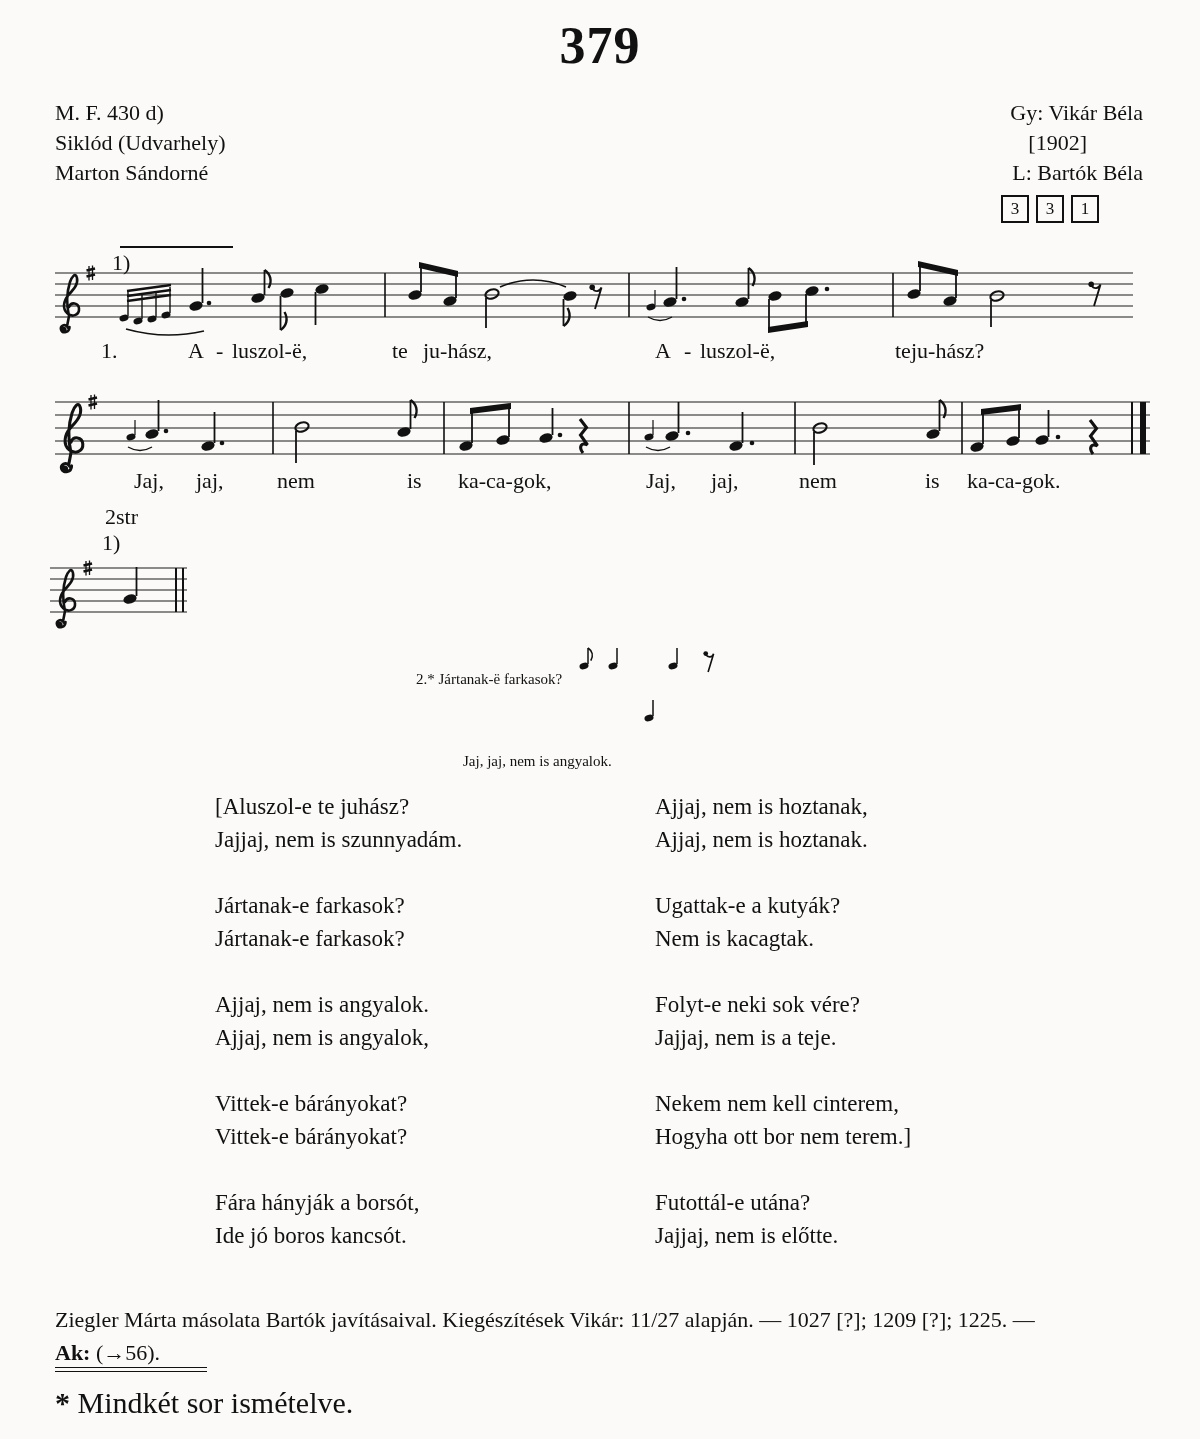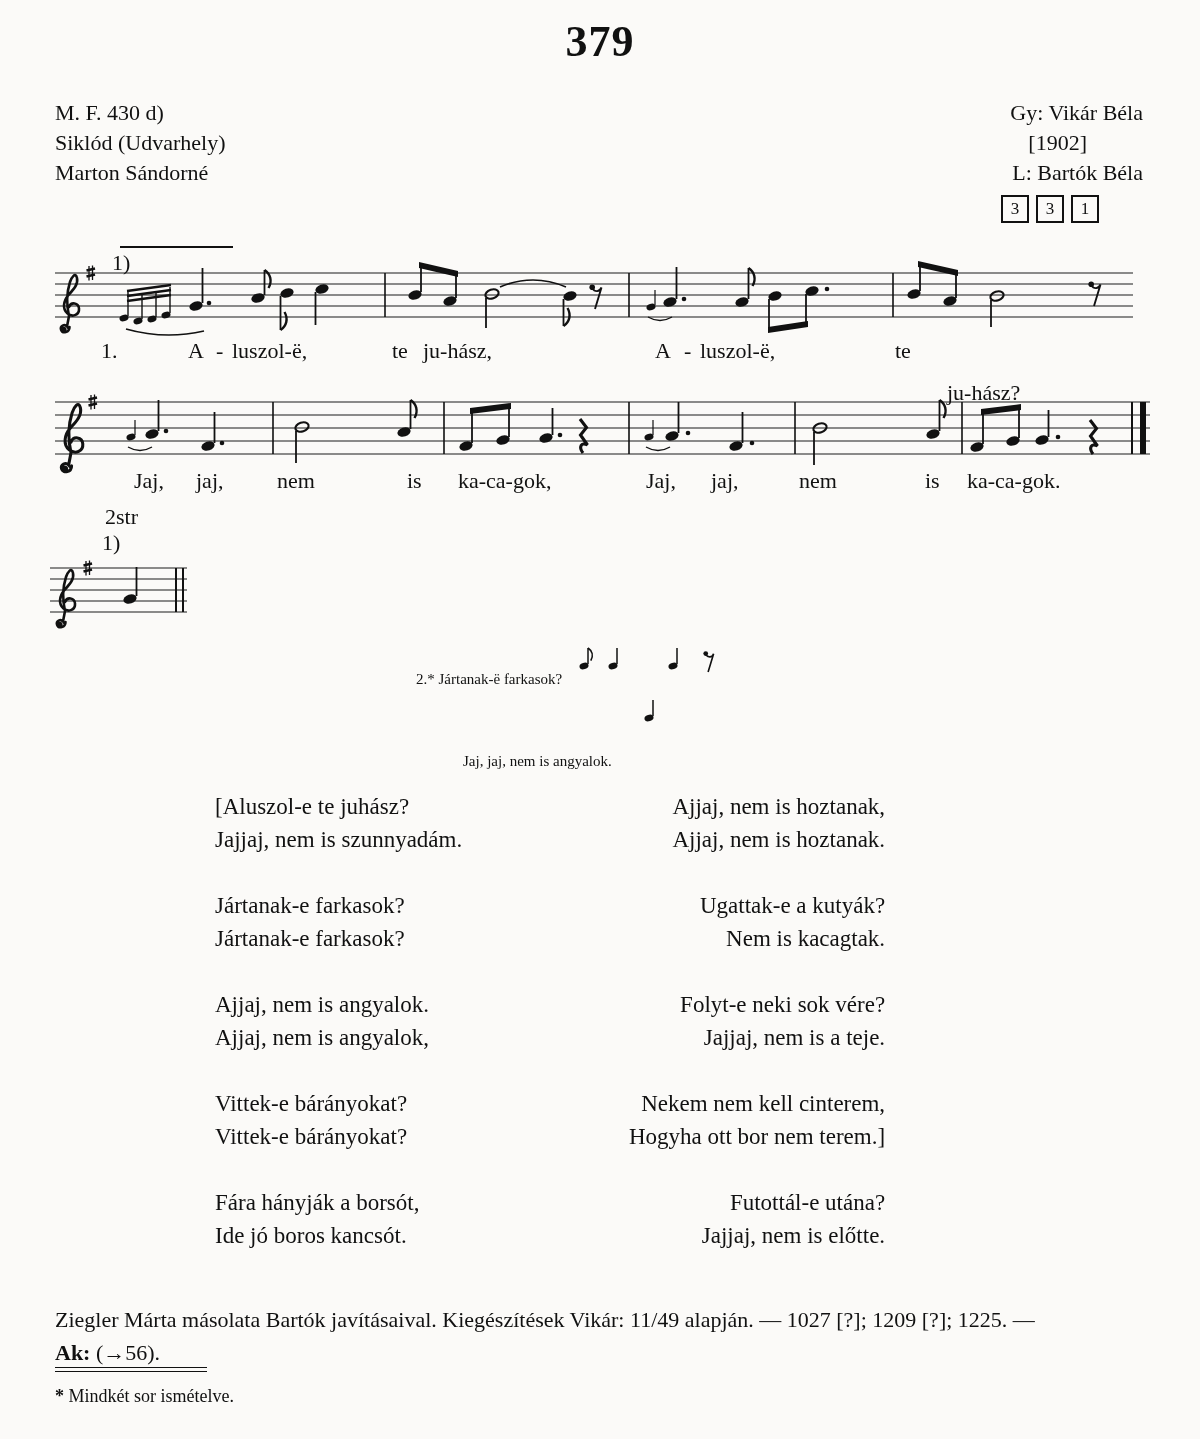--- a/index.html
+++ b/index.html
@@ -3,39 +3,39 @@
 <meta charset="utf-8">
 <style>
   html,body{margin:0;padding:0;background:#e8e8e8;}
   .page{
     position:relative;width:1200px;height:1439px;margin:0 auto;
     background:#fbfaf8;color:#111;
     font-family:"Liberation Serif","DejaVu Serif",serif;
     overflow:hidden;
   }
   .abs{position:absolute;white-space:nowrap;}
-  .page-number{top:16px;left:0;width:1200px;text-align:center;font-size:44px;font-weight:bold;letter-spacing:1px;}
+  .page-number{top:16px;left:0;width:1200px;text-align:center;font-size:52px;font-weight:bold;letter-spacing:1px;}
   .hdr{font-size:22px;line-height:30px;}
   .hdr-left{top:98px;left:55px;}
   .hdr-right{top:98px;right:57px;text-align:right;}
   .hdr-year{padding-right:56px;}
   .boxrow{margin-top:4px;padding-right:44px;}
   .numbox{display:inline-block;min-width:20px;height:24px;line-height:24px;text-align:center;
     border:2px solid #111;font-size:17px;margin-left:7px;padding:0 2px;}
   .notation{position:absolute;top:0;left:0;}
   .lyr{font-size:22px;}
   .small-label{font-size:22px;}
   .strophe2{font-size:15px;}
   .verse-col{position:absolute;top:790px;font-size:23px;}
   .verse-col .stanza{margin-bottom:33px;}
   .verse-col .stanza div{line-height:33px;white-space:nowrap;}
   .notes-para{top:1303px;left:55px;font-size:22px;line-height:33px;width:1110px;white-space:normal;}
   .notes-para b{font-weight:bold;}
   .foot-rule{top:1367px;left:55px;width:152px;height:3px;border-top:1.5px solid #111;border-bottom:1px solid #111;}
-  .footnote{top:1386px;left:55px;font-size:18px;}
+  .footnote{top:1386px;left:55px;font-size:30px;}
   .footnote .star{font-weight:bold;}
 </style>
 </head>
 <body>
 
 <div class="page">
 
   <div class="abs page-number">379</div>
 
   <div class="abs hdr hdr-left">
@@ -277,21 +277,21 @@
     <span class="abs lyr" style="left:101px;top:338px;">1.</span>
     <span class="abs lyr" style="left:188px;top:338px;">A</span>
     <span class="abs lyr" style="left:216px;top:338px;">-</span>
     <span class="abs lyr" style="left:232px;top:338px;">luszol-ë,</span>
     <span class="abs lyr" style="left:392px;top:338px;">te</span>
     <span class="abs lyr" style="left:423px;top:338px;">ju-hász,</span>
     <span class="abs lyr" style="left:655px;top:338px;">A</span>
     <span class="abs lyr" style="left:684px;top:338px;">-</span>
     <span class="abs lyr" style="left:700px;top:338px;">luszol-ë,</span>
     <span class="abs lyr" style="left:895px;top:338px;">te</span>
-    <span class="abs lyr" style="left:947px;top:338px;margin-top:42px;">ju-hász?</span>
+    <span class="abs lyr" style="left:911px;top:338px;">ju-hász?</span>
   </div>
 
   <div>
     <span class="abs lyr" style="left:134px;top:468px;">Jaj,</span>
     <span class="abs lyr" style="left:196px;top:468px;">jaj,</span>
     <span class="abs lyr" style="left:277px;top:468px;">nem</span>
     <span class="abs lyr" style="left:407px;top:468px;">is</span>
     <span class="abs lyr" style="left:458px;top:468px;">ka-ca-gok,</span>
     <span class="abs lyr" style="left:646px;top:468px;">Jaj,</span>
     <span class="abs lyr" style="left:711px;top:468px;">jaj,</span>
@@ -322,21 +322,21 @@
     <div class="stanza">
       <div>Vittek-e bárányokat?</div>
       <div>Vittek-e bárányokat?</div>
     </div>
     <div class="stanza">
       <div>Fára hányják a borsót,</div>
       <div>Ide jó boros kancsót.</div>
     </div>
   </div>
 
-  <div class="verse-col" style="left:629px;text-align:right;">
+  <div class="verse-col" style="left:655px;">
     <div class="stanza">
       <div>Ajjaj, nem is hoztanak,</div>
       <div>Ajjaj, nem is hoztanak.</div>
     </div>
     <div class="stanza">
       <div>Ugattak-e a kutyák?</div>
       <div>Nem is kacagtak.</div>
     </div>
     <div class="stanza">
       <div>Folyt-e neki sok vére?</div>
@@ -346,21 +346,21 @@
       <div>Nekem nem kell cinterem,</div>
       <div>Hogyha ott bor nem terem.]</div>
     </div>
     <div class="stanza">
       <div>Futottál-e utána?</div>
       <div>Jajjaj, nem is előtte.</div>
     </div>
   </div>
 
   <div class="abs notes-para">
-    <span>Ziegler Márta másolata Bartók javításaival. Kiegészítések Vikár: 11/49 alapján. — 1027 [?]; 1209 [?]; 1225. —</span><br>
+    <span>Ziegler Márta másolata Bartók javításaival. Kiegészítések Vikár: 11/27 alapján. — 1027 [?]; 1209 [?]; 1225. —</span><br>
     <b>Ak:</b><span> (→56).</span>
   </div>
 
   <div class="abs foot-rule"></div>
   <div class="abs footnote">
     <span class="star">*</span><span> Mindkét sor ismételve.</span>
   </div>
 
 </div>
 

